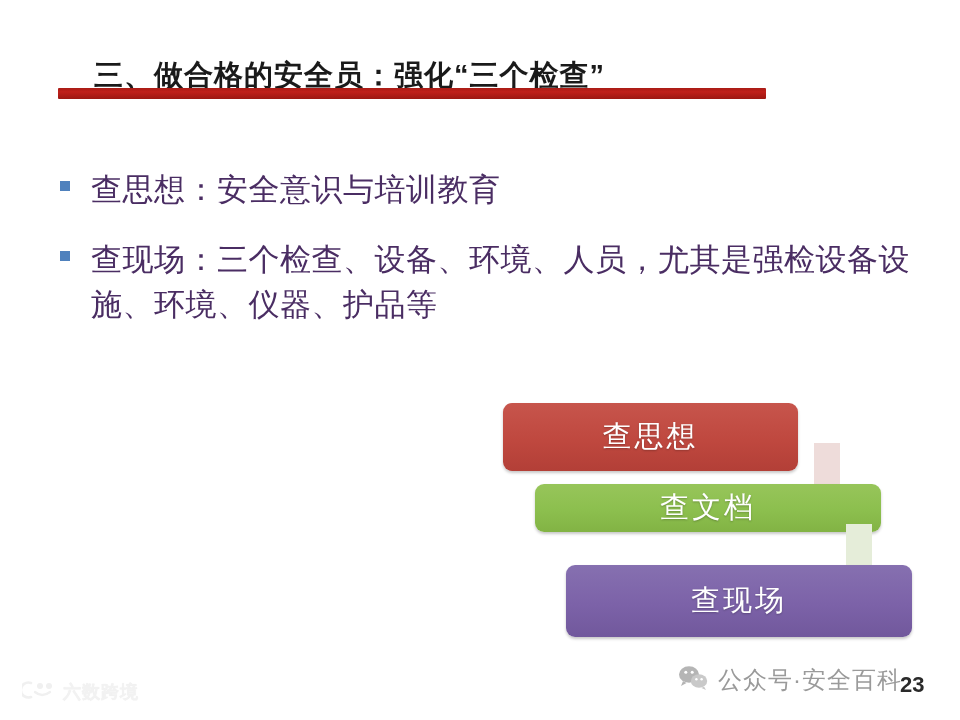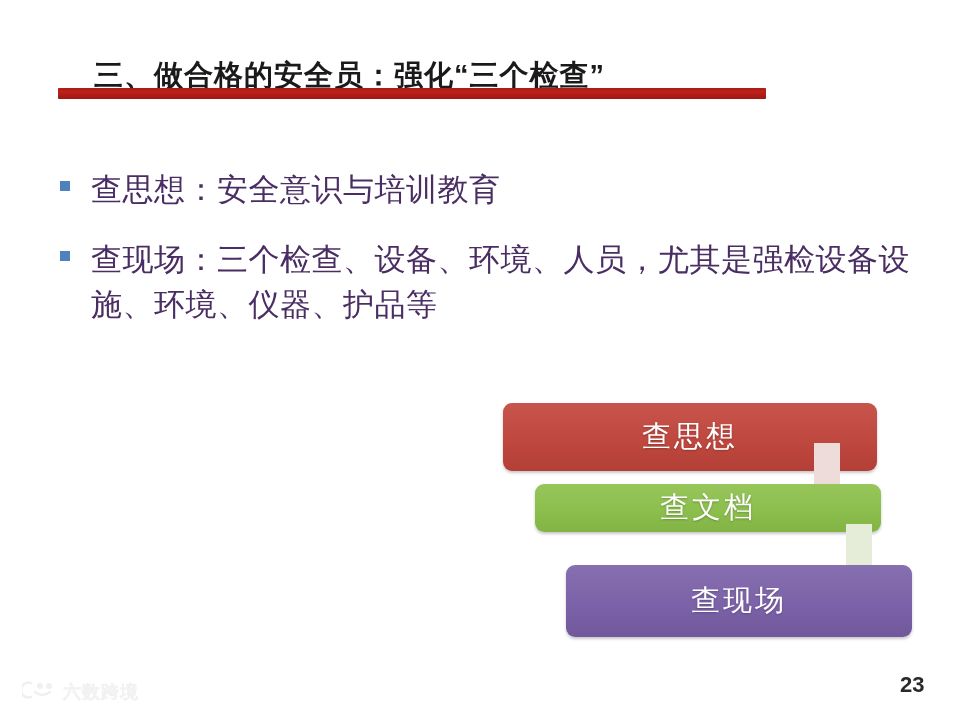--- a/index.html
+++ b/index.html
@@ -91,21 +91,21 @@
     pointer-events: auto;
   }
   .flow-label {
     font-size: 29px;
     color: #ffffff;
     letter-spacing: 3px;
     text-shadow: 0 1px 2px rgba(0,0,0,0.25);
   }
   #flow-box-0 {
     left: 503px; top: 403px;
-    width: 374px; height: 68px;
+    width: 295px; height: 68px;
     background: linear-gradient(180deg, #c7554c 0%, #bf483f 55%, #b33f37 100%);
   }
   #flow-box-1 {
     left: 535px; top: 484px;
     width: 346px; height: 48px;
     background: linear-gradient(180deg, #97c55a 0%, #8cbf4e 55%, #82b344 100%);
   }
   #flow-box-2 {
     left: 566px; top: 565px;
     width: 346px; height: 72px;
@@ -206,20 +206,35 @@
         <path d="M18 0 H44 V48 H60 L31 86 L2 48 H18 Z" fill="#e5edd9"></path>
       </svg>
     </div>
 
     <div class="flow-box" id="flow-box-2">
       <span class="flow-label">查现场</span>
     </div>
 
   </div>
 
+  <div id="wechat-credit">
+    <span>
+      <svg width="30" height="26" viewBox="0 0 30 26">
+        <ellipse cx="11" cy="9.5" rx="10" ry="8.2" fill="#b5b5b5"></ellipse>
+        <path d="M5 16 L3 21 L8.5 18 Z" fill="#b5b5b5"></path>
+        <circle cx="7.8" cy="7.2" r="1.5" fill="#ffffff"></circle>
+        <circle cx="14.2" cy="7.2" r="1.5" fill="#ffffff"></circle>
+        <ellipse cx="21" cy="16" rx="8.2" ry="6.8" fill="#c9c9c9"></ellipse>
+        <path d="M26 21.5 L28 25 L23.5 23 Z" fill="#c9c9c9"></path>
+        <circle cx="18.4" cy="14.2" r="1.2" fill="#ffffff"></circle>
+        <circle cx="23.6" cy="14.2" r="1.2" fill="#ffffff"></circle>
+      </svg>
+    </span>
+    <span class="wx-text">公众号·安全百科</span>
+  </div>
 
   <div id="page-number">23</div>
 
   <div id="brand-logo">
     <span>
       <svg width="34" height="20" viewBox="0 0 34 20">
         <path d="M9 3 A7.5 7.5 0 1 0 9 17" stroke="#f0f0f0" stroke-width="2.6" fill="none" stroke-linecap="round"></path>
         <circle cx="18" cy="6" r="3" fill="#f0f0f0"></circle>
         <circle cx="27" cy="6" r="3" fill="#f0f0f0"></circle>
         <path d="M13 12 q7 6 15 0" stroke="#f0f0f0" stroke-width="2.4" fill="none" stroke-linecap="round"></path>

